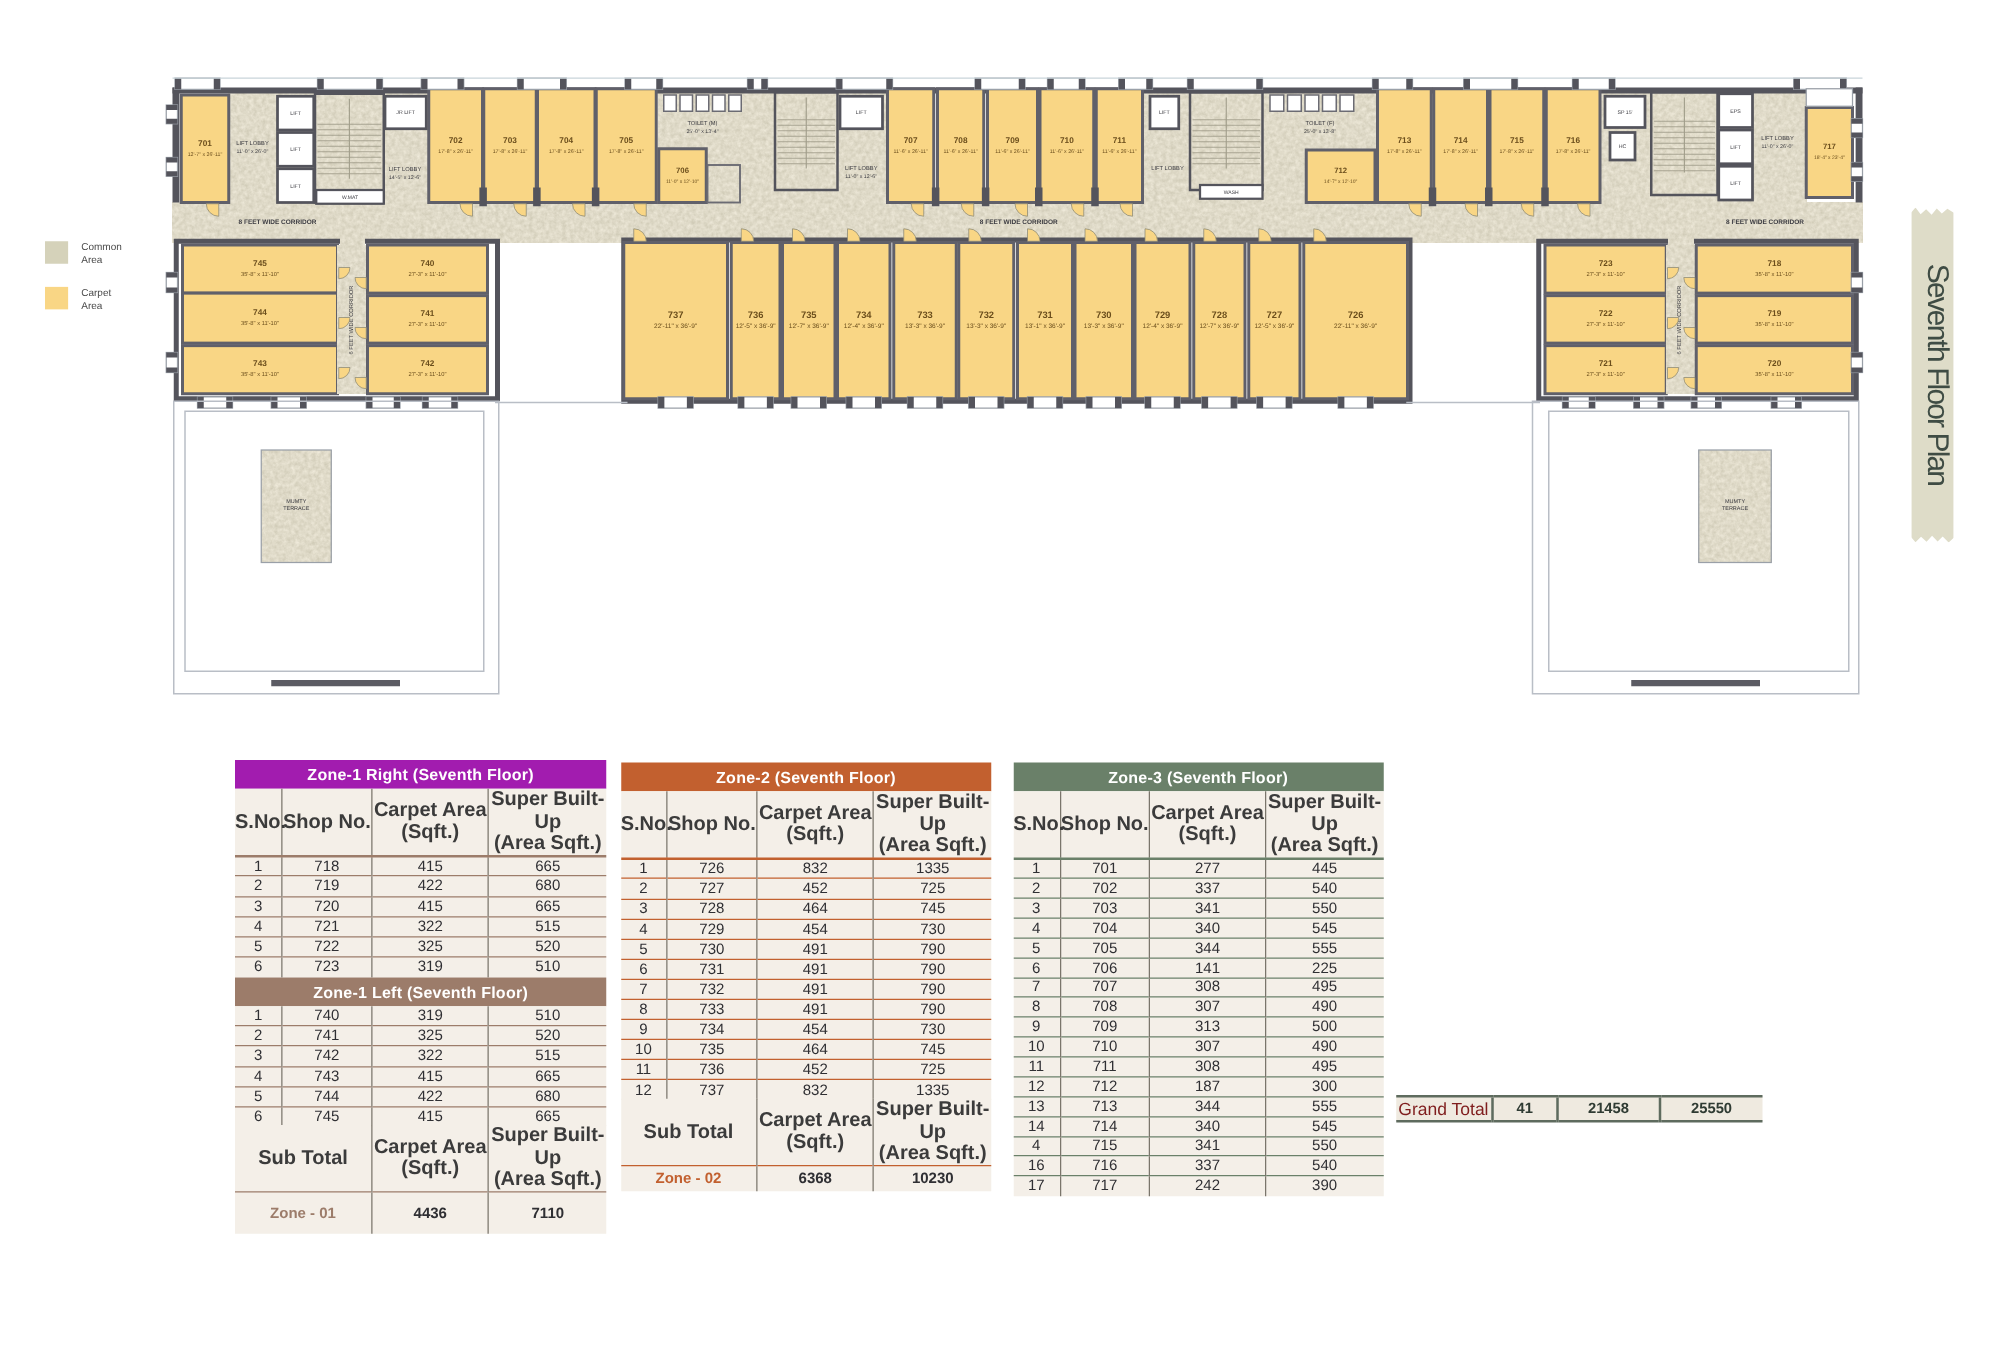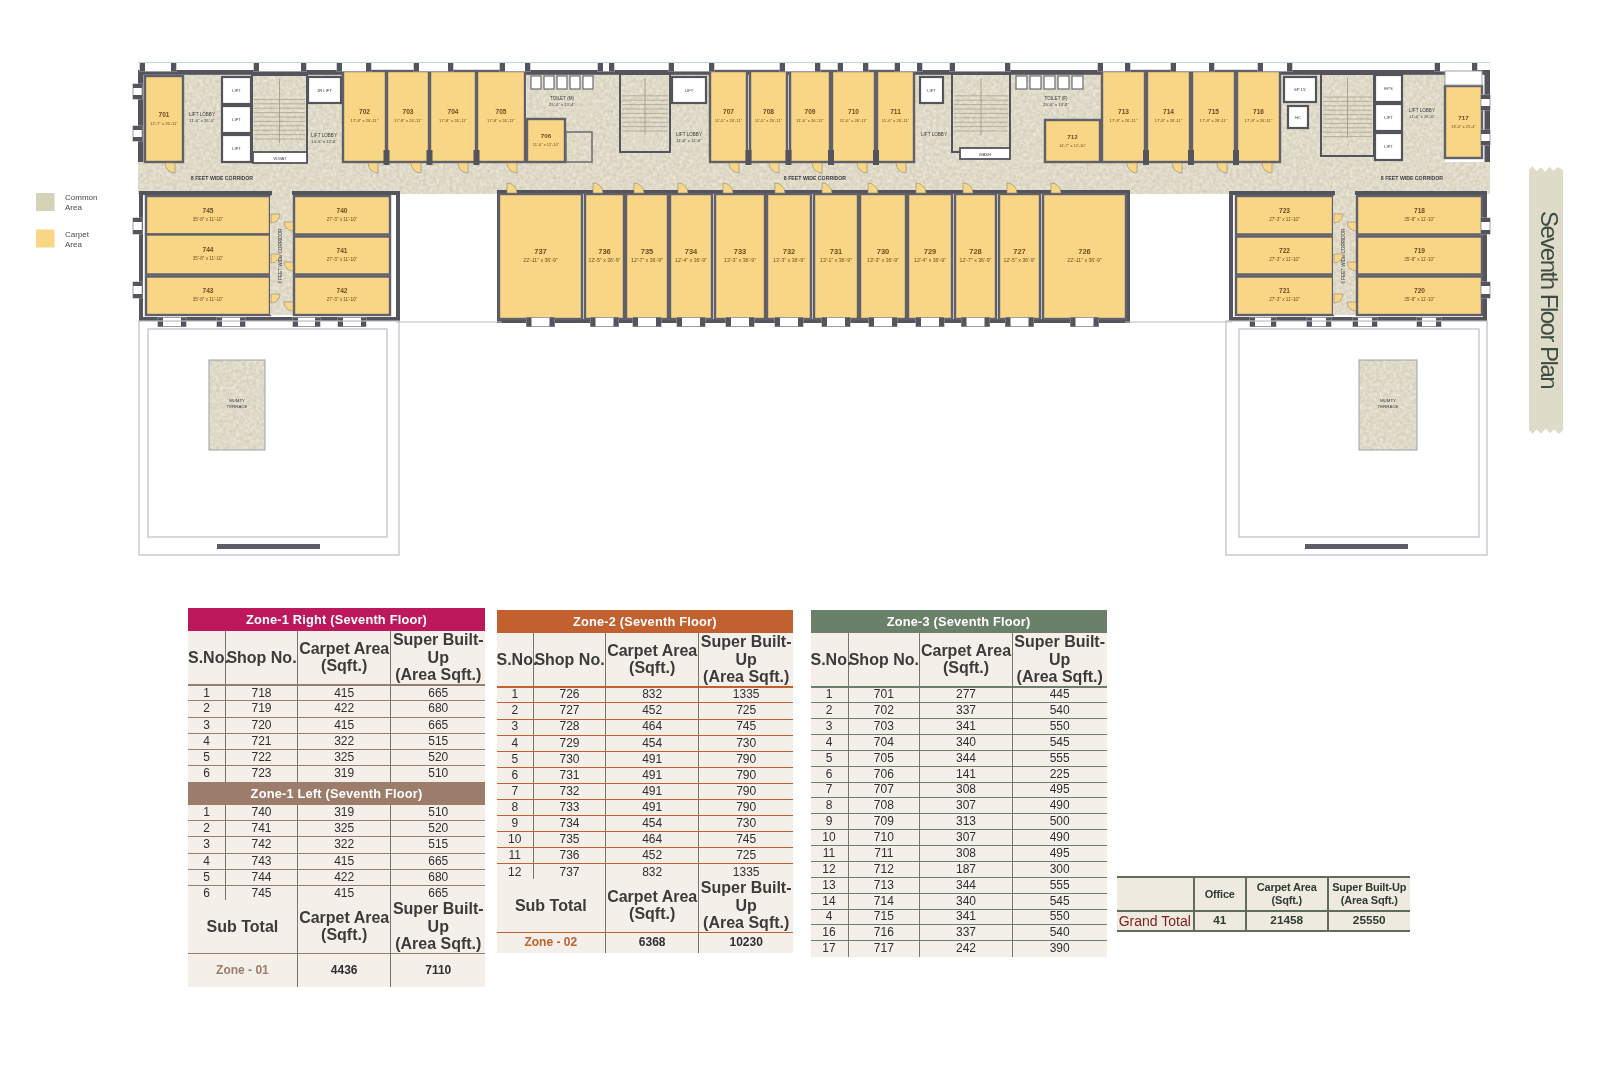--- a/index.html
+++ b/index.html
@@ -887,21 +887,21 @@
 <text x="65.0" y="200.0" font-size="8" fill="#4a4a4a" font-weight="normal" text-anchor="start">Common</text>
     <text x="65.0" y="210.0" font-size="8" fill="#4a4a4a" font-weight="normal" text-anchor="start">Area</text>
 
 <rect x="36.0" y="229.5" width="18.5" height="18.0" fill="#f9d685"></rect>
 
 <text x="65.0" y="237.0" font-size="8" fill="#4a4a4a" font-weight="normal" text-anchor="start">Carpet</text>
     <text x="65.0" y="247.0" font-size="8" fill="#4a4a4a" font-weight="normal" text-anchor="start">Area</text>
 </svg>
 
 <div class="ztab" style="left:188px;top:608px;width:297px">
-<div class="zhead" style="background:#be185d">Zone-1 Right (Seventh Floor)</div>
+<div class="zhead" style="background:#a21caf">Zone-1 Right (Seventh Floor)</div>
 <table class="zt" style="border-color:#9c7c6a">
       <colgroup>
         <col style="width:37.6px">
         <col style="width:71.8px">
         <col style="width:93.6px">
         <col style="width:94px">
       </colgroup>
 <tbody>
         <tr class="ch" style="height:38px">
           <td>S.No.</td>
@@ -1256,26 +1256,20 @@
 
 <div class="gtab">
 <table class="gt">
       <colgroup>
         <col style="width:76.5px">
         <col style="width:52.5px">
         <col style="width:81.5px">
         <col style="width:82.5px">
       </colgroup>
 <tbody>
-        <tr class="ch" style="height:34px">
-          <td class="noline"></td>
-          <td>Office</td>
-          <td>Carpet Area<br>(Sqft.)</td>
-          <td>Super Built-Up<br>(Area Sqft.)</td>
-        </tr>
 <tr style="height:20px">
           <td class="noline gtt">Grand Total</td>
           <td class="b">41</td>
           <td class="b">21458</td>
           <td class="b">25550</td>
         </tr>
 </tbody>
     </table>
   </div>
 

